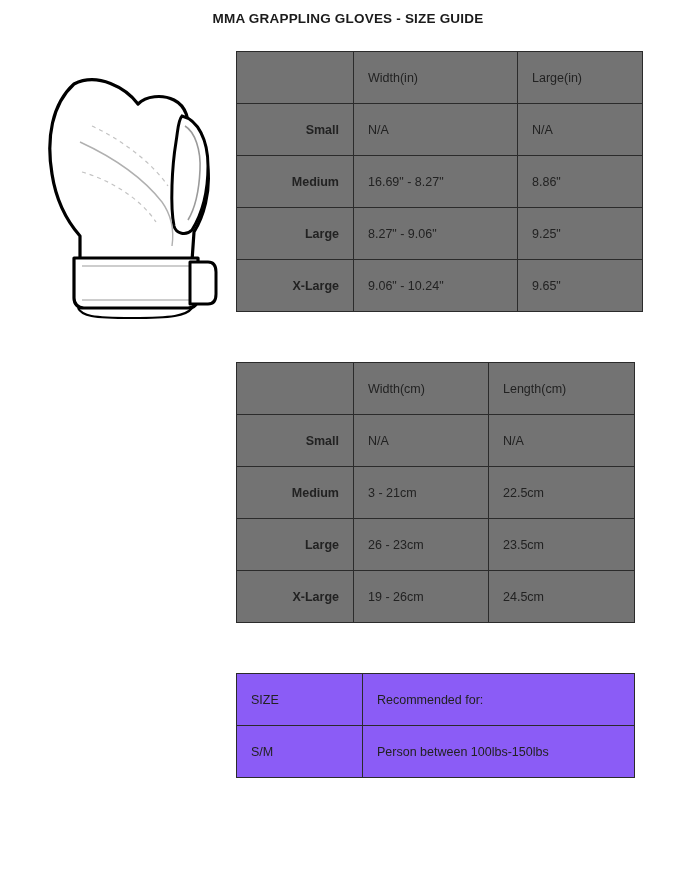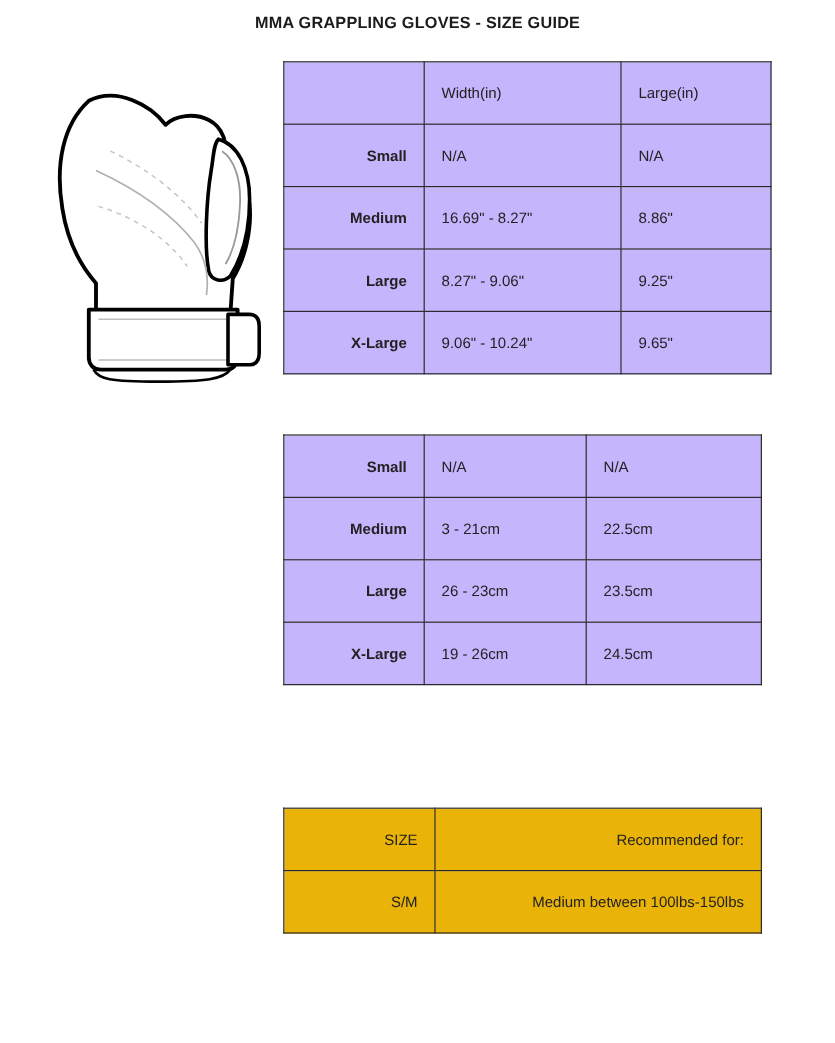--- a/index.html
+++ b/index.html
@@ -42,21 +42,21 @@
     position: absolute;
     border-collapse: collapse;
     table-layout: fixed;
     font-size: 12.5px;
     color: #222222;
   }
   table.size-table td {
     border: 1px solid #2b2b2b;
     padding: 0 14px;
     vertical-align: middle;
-    background: #c4b5fd;
+    background: #737373;
   }
   td.hdr-blank {
     background: #f2f2f2;
   }
   td.rowlabel {
     background: #f2f2f2;
     font-weight: bold;
     text-align: right;
   }
   
@@ -78,21 +78,21 @@
   #table-cm col.c1 { width: 135px; }
   #table-cm col.c2 { width: 146px; }
   
   #table-reco {
     left: 236px;
     top: 673px;
   }
   #table-reco td { height: 51px; }
   #table-reco col.c0 { width: 126px; }
   #table-reco col.c1 { width: 272px; }
-  #table-reco td { background: #eab308; text-align: right; }
+  #table-reco td { background: #8b5cf6; }
 </style>
 </head>
 <body>
 
 <div class="page">
 
   <div class="title">MMA GRAPPLING GLOVES - SIZE GUIDE</div>
 
   <div class="glove-art">
     <svg viewBox="0 0 200 275" width="200" height="275" xmlns="http://www.w3.org/2000/svg">
@@ -162,20 +162,25 @@
   </table>
 
   <table class="size-table" id="table-cm">
     <colgroup>
         <col class="c0">
         <col class="c1">
         <col class="c2">
       </colgroup>
     <tbody>
       <tr>
+        <td class="hdr-blank"></td>
+        <td>Width(cm)</td>
+        <td>Length(cm)</td>
+      </tr>
+      <tr>
         <td class="rowlabel">Small</td>
         <td>N/A</td>
         <td>N/A</td>
       </tr>
       <tr>
         <td class="rowlabel">Medium</td>
         <td>3 - 21cm</td>
         <td>22.5cm</td>
       </tr>
       <tr>
@@ -196,18 +201,18 @@
         <col class="c0">
         <col class="c1">
       </colgroup>
     <tbody>
       <tr>
         <td>SIZE</td>
         <td>Recommended for:</td>
       </tr>
       <tr>
         <td>S/M</td>
-        <td>Medium between 100lbs-150lbs</td>
+        <td>Person between 100lbs-150lbs</td>
       </tr>
     </tbody>
   </table>
 
 </div>
 
 </body></html>

